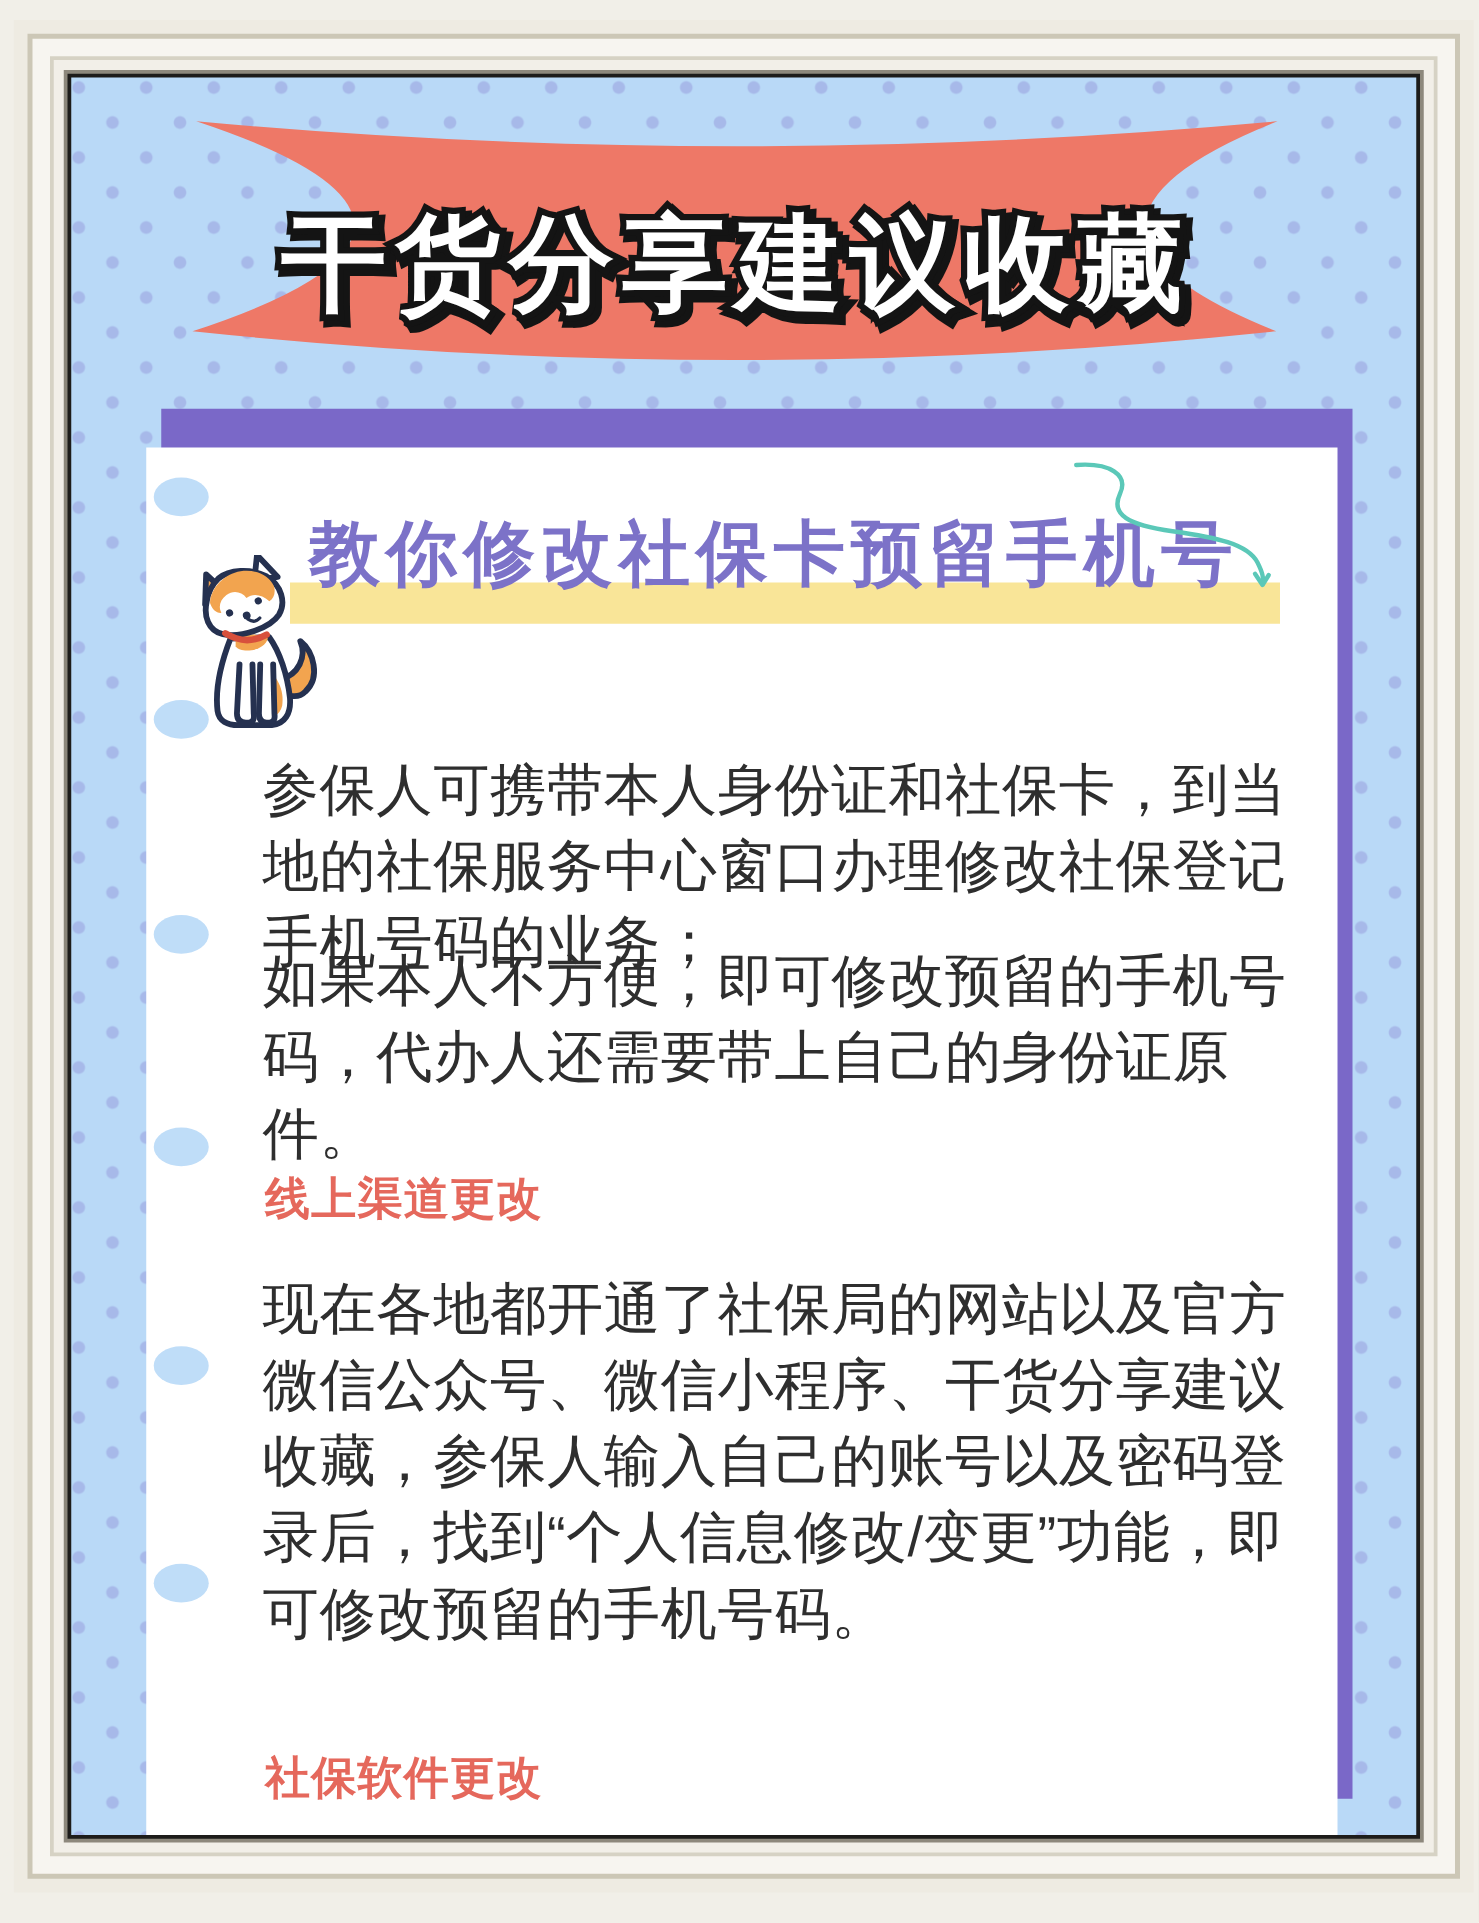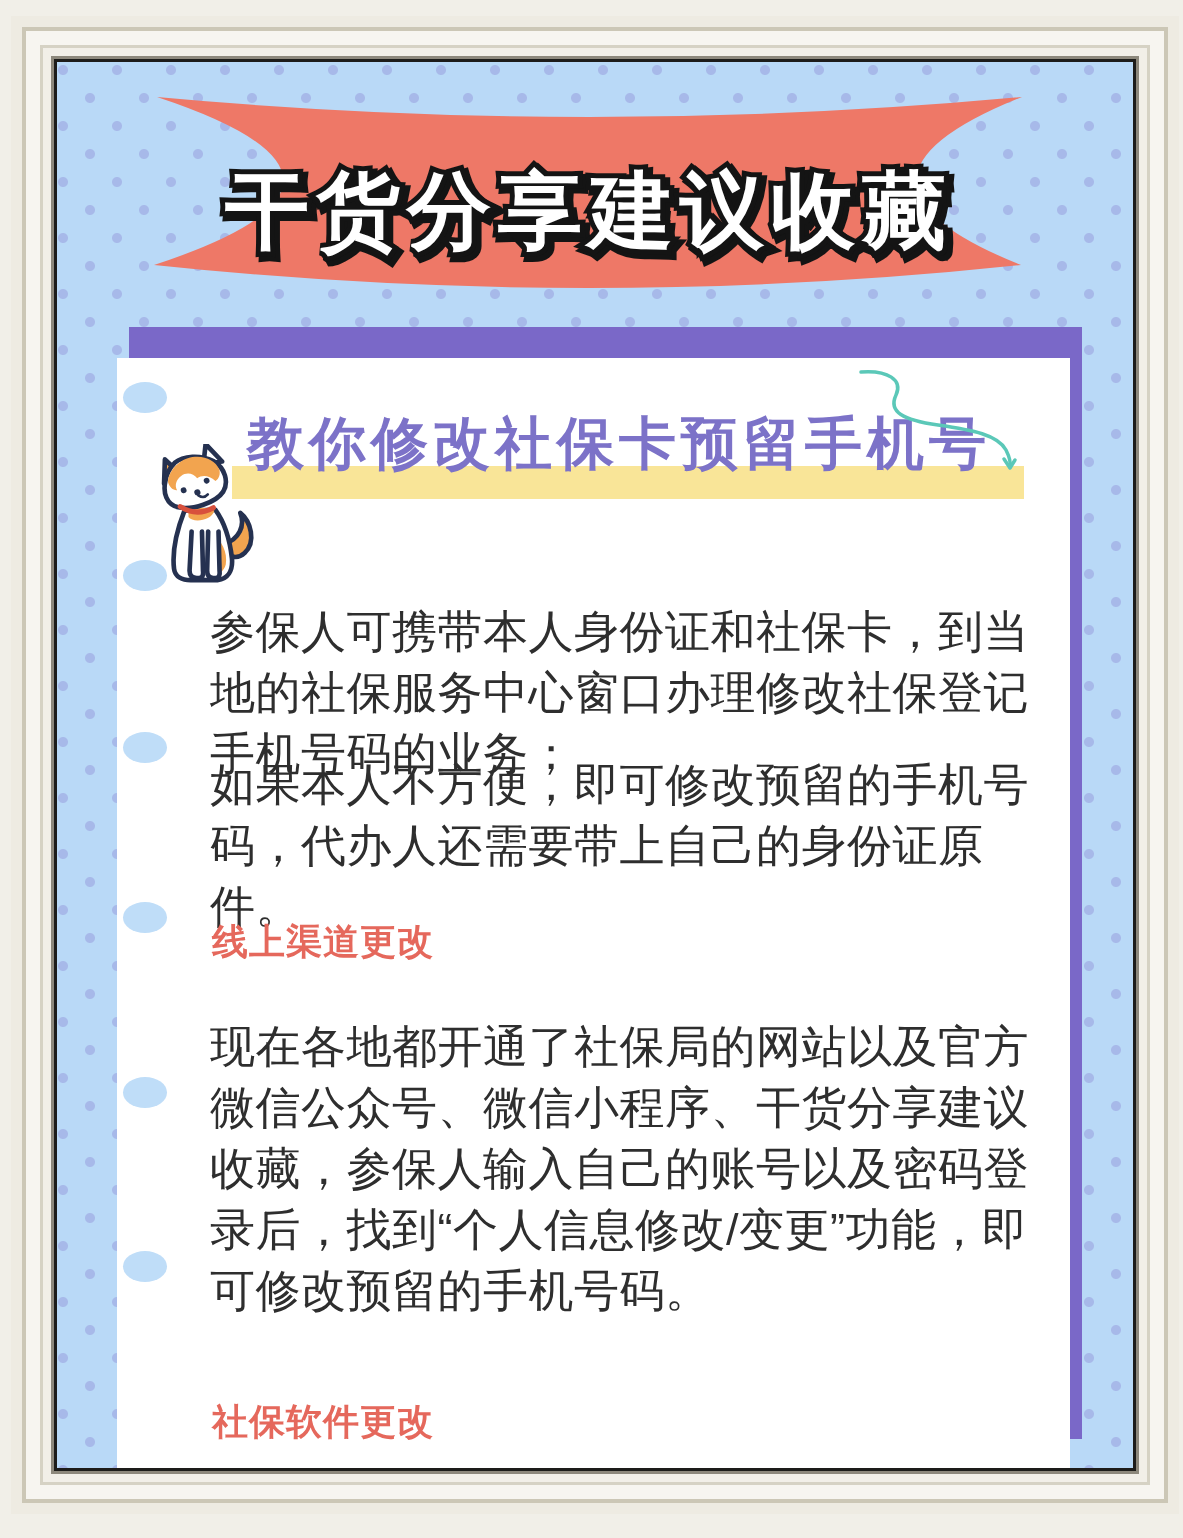--- a/index.html
+++ b/index.html
@@ -65,21 +65,21 @@
   }
   .dog-svg{position:absolute;left:26px;top:86px;width:120px;height:146px;}
   .squiggle-svg{position:absolute;left:738px;top:2px;width:170px;height:122px;}
   .para{
     position:absolute;left:93px;width:846px;
     font-size:45px;line-height:61px;letter-spacing:0.5px;color:#2e2e2e;
   }
   .p1{top:243px;}
   .p2{top:396px;}
   .h-red{position:absolute;left:95px;font-size:36px;font-weight:bold;color:#e5685c;letter-spacing:1px;}
-  .h1r{top:560px;}
+  .h1r{top:577px;}
   .p3{top:658px;}
   .note{top:918px;}
   .note b{color:#1f1f1f;}
   .h2r{top:1040px;}
 </style>
 </head>
 <body>
 
 <div class="page">
   <div class="artboard">

